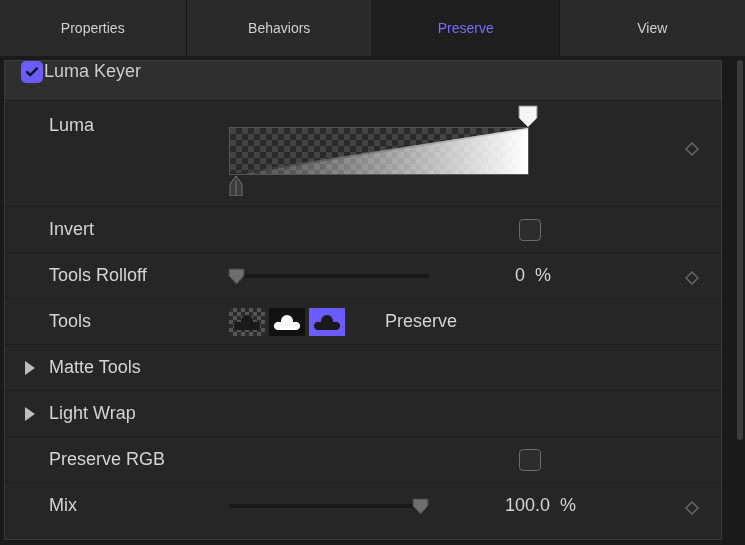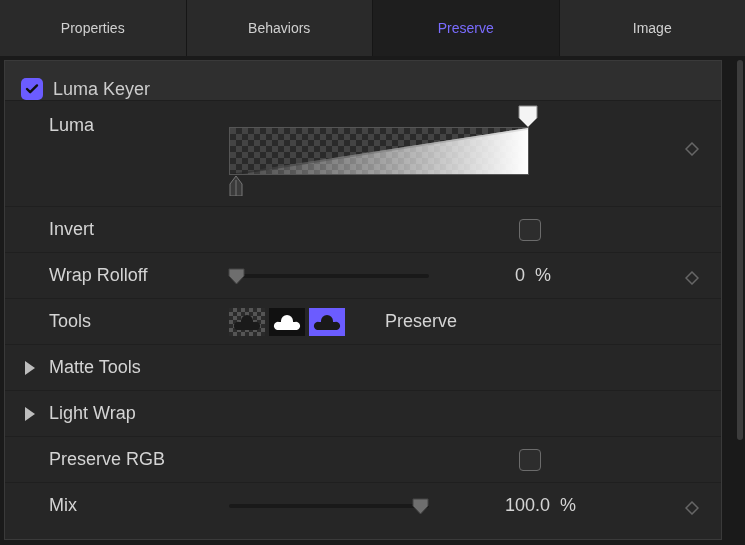--- a/index.html
+++ b/index.html
@@ -36,25 +36,25 @@
     height: calc(545px - 56px);
   }
   .panel {
     border: 1px solid #3a3a3a;
     background: #262626;
     width: 718px;
     height: 480px;
   }
   .filter-header {
     display: flex;
-    align-items: flex-end;
+    align-items: flex-start;
     height: 40px;
     background: #2f2f2f;
     padding-left: 16px;
-    gap: 10px;
+    gap: 1px;
     border-bottom: 1px solid #1e1e1e;
   }
   .chk-enable {
     width: 22px; height: 22px;
     border-radius: 5px;
     background: #6b5cff;
     display: flex; align-items: center; justify-content: center;
   }
   .chk-enable svg { width: 16px; height: 16px; }
   .row {
@@ -157,21 +157,21 @@
     border-radius: 3px;
   }
 </style>
 </head>
 <body>
 
 <div class="tabs">
   <div class="tab">Properties</div>
   <div class="tab">Behaviors</div>
   <div class="tab active">Preserve</div>
-  <div class="tab">Image</div>
+  <div class="tab">View</div>
 </div>
 
 <div class="panel-wrap">
   <div class="panel">
 
     <div class="filter-header">
       <div class="chk-enable">
         <svg viewBox="0 0 16 16">
             <path d="M3 8l3.2 3.2L13 4.4" fill="none" stroke="#111" stroke-width="2.4" stroke-linecap="round" stroke-linejoin="round"></path>
           </svg>
@@ -203,21 +203,21 @@
           </svg>
       </div>
     </div>
 
     <div class="row">
       <span class="label">Invert</span>
       <div class="small-chk"></div>
     </div>
 
     <div class="row">
-      <span class="label">Wrap Rolloff</span>
+      <span class="label">Tools Rolloff</span>
       <div class="ctrl">
         <div class="slider-track">
           <div class="slider-thumb" style="left:-2px;">
             <svg viewBox="0 0 19 18">
                 <path d="M2 2 H17 V9 L9.5 17 L2 9 Z"></path>
               </svg>
           </div>
         </div>
       </div>
       <span class="value">

